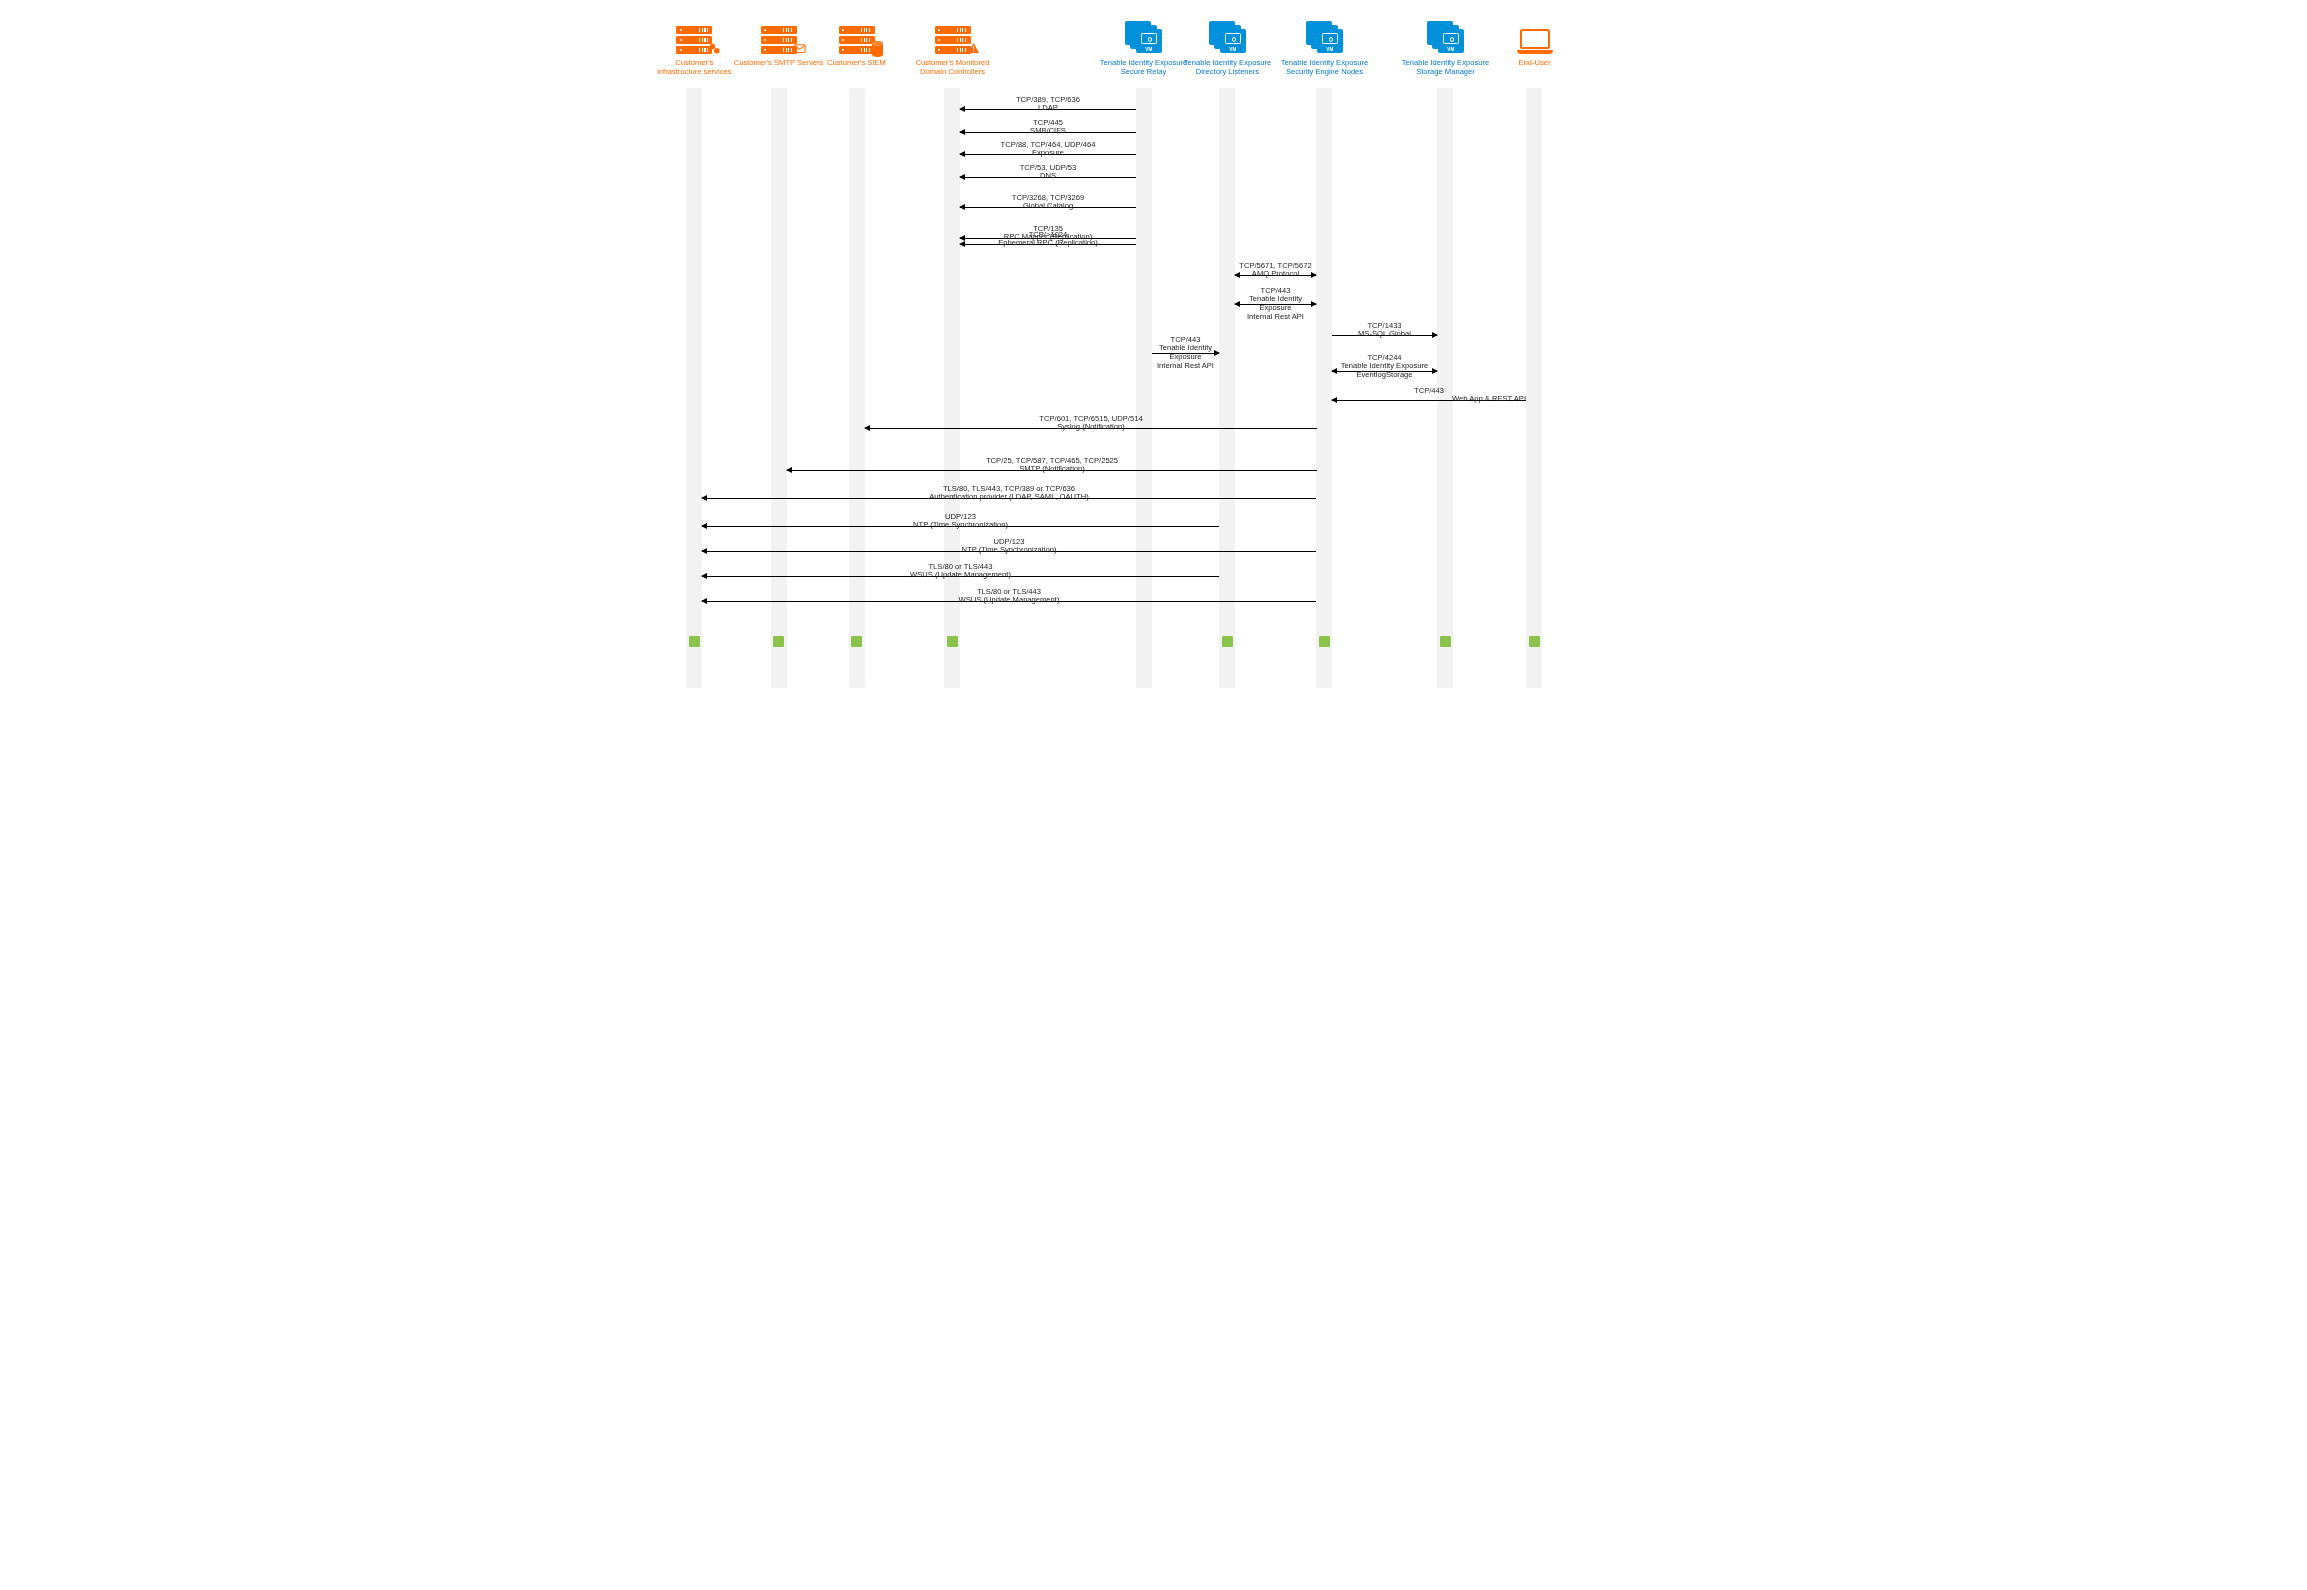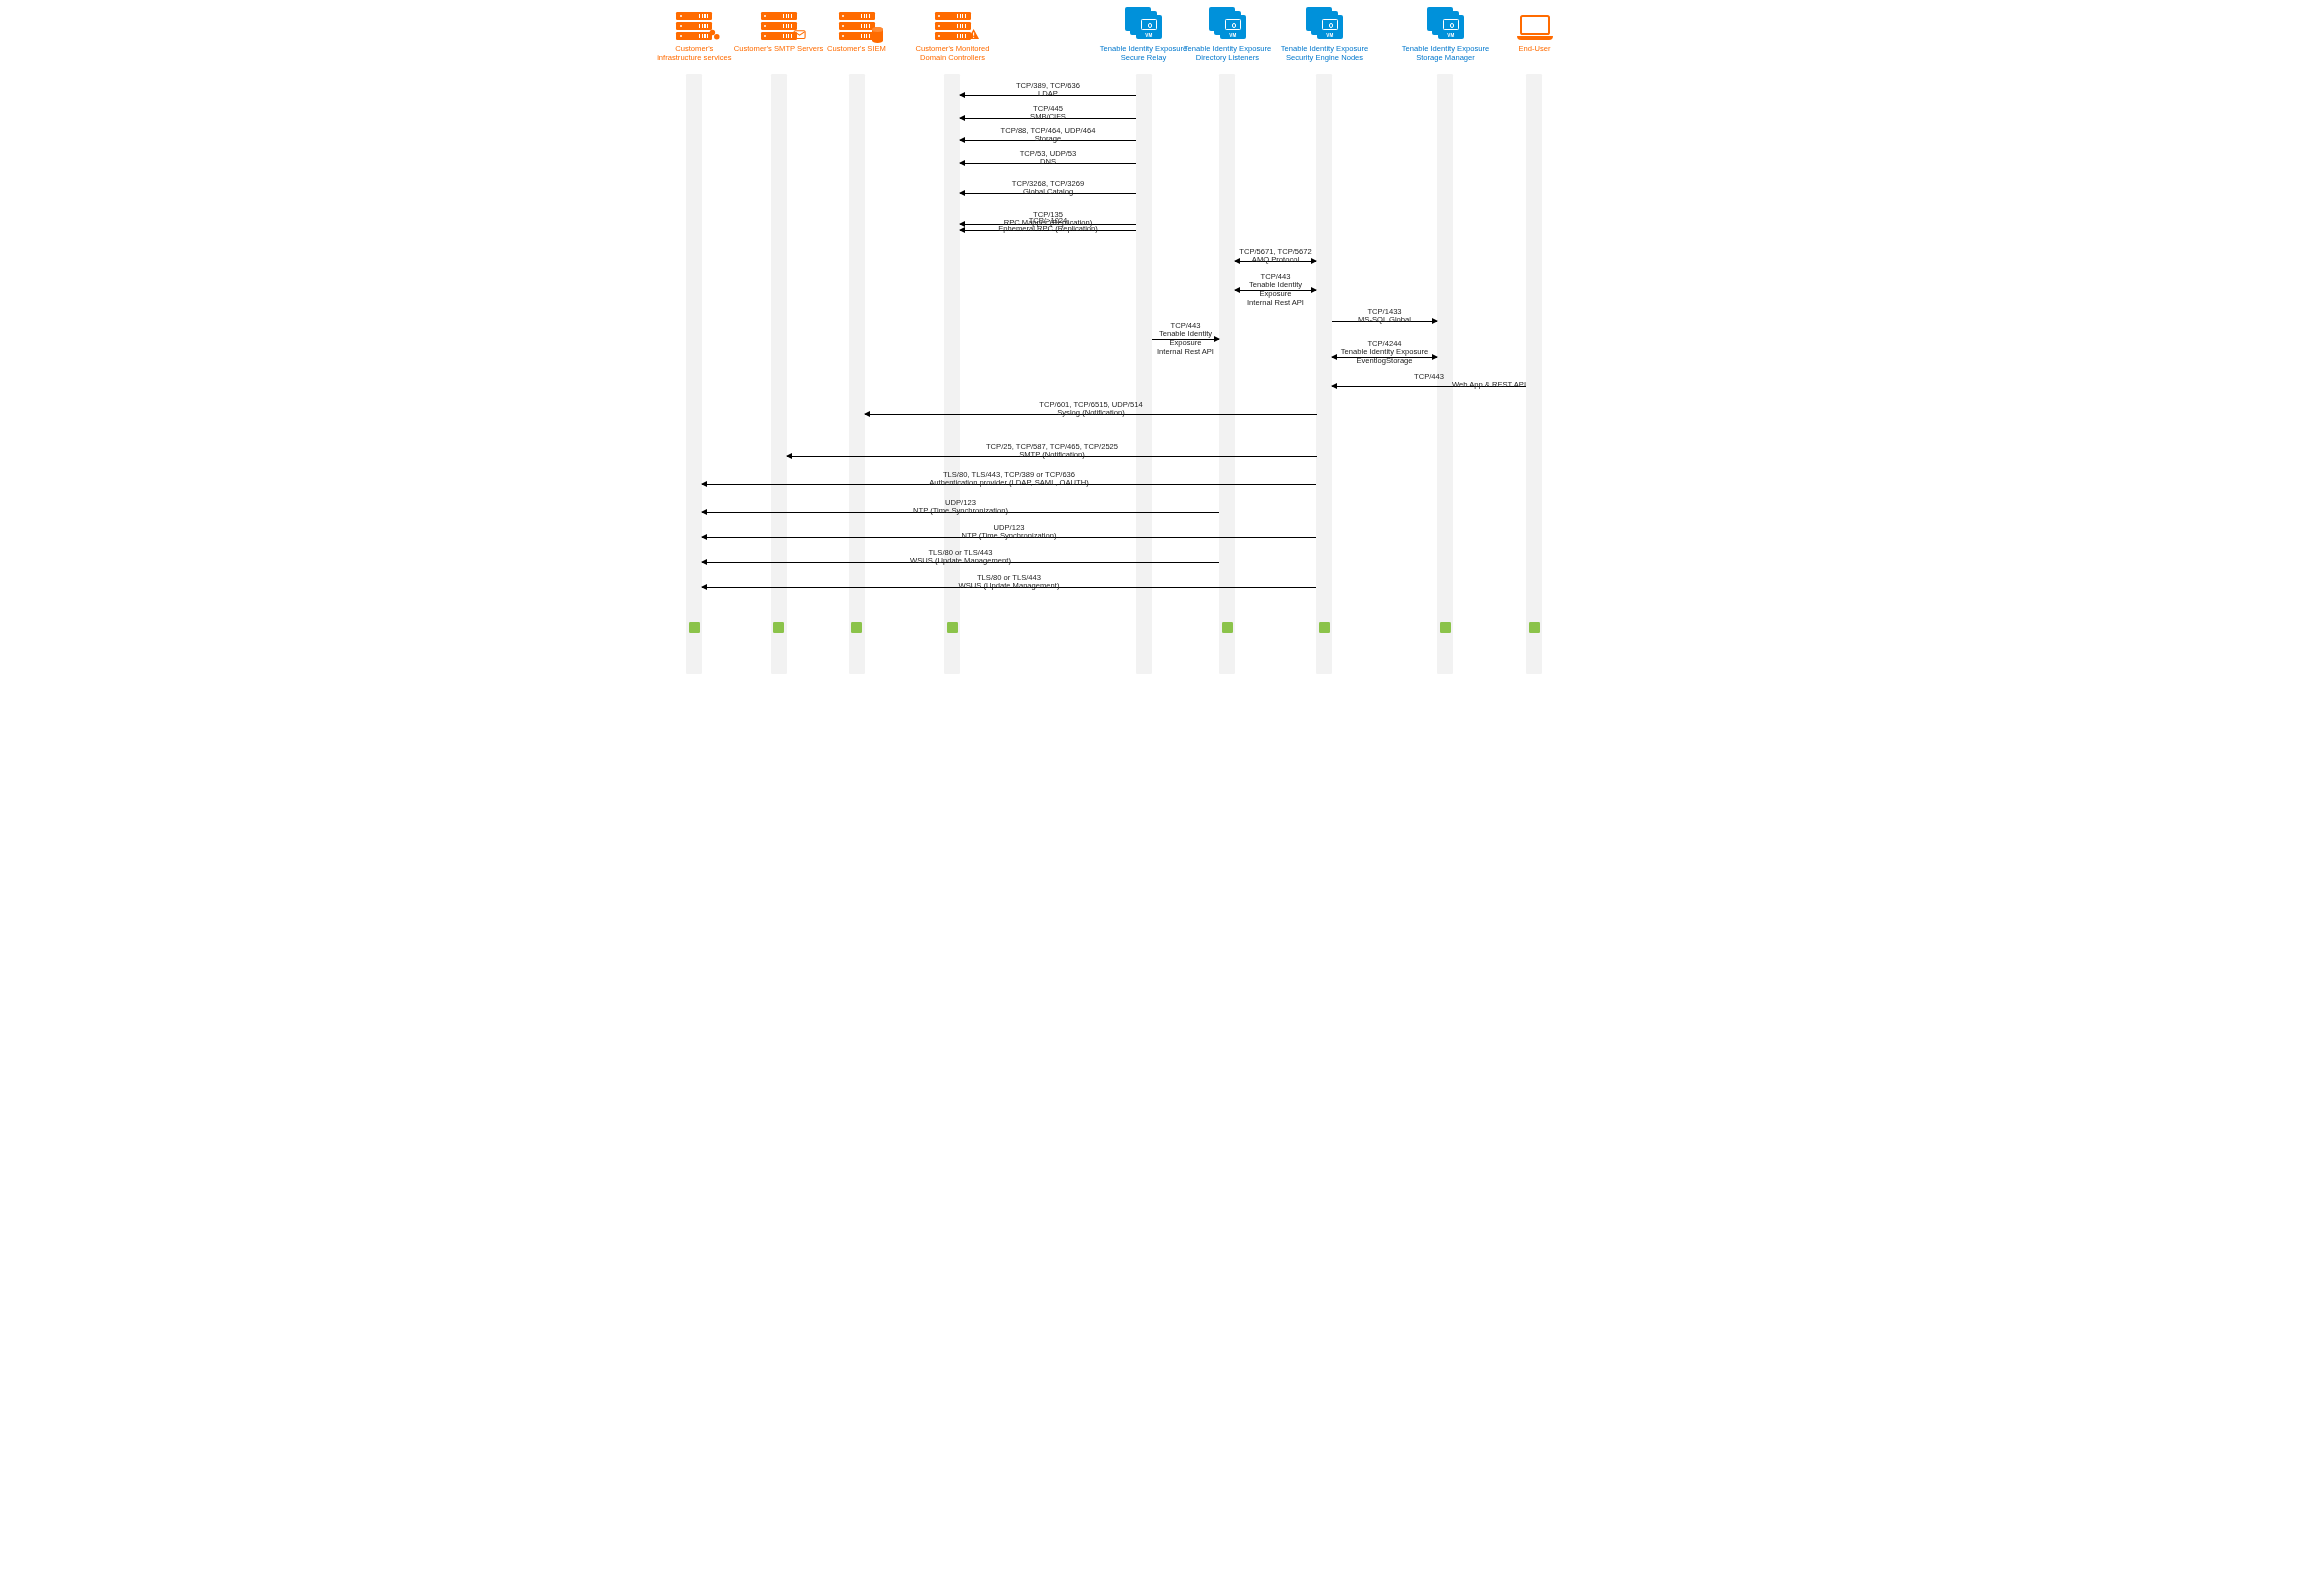--- a/index.html
+++ b/index.html
@@ -7,21 +7,21 @@
     margin: 0;
     font-family: -apple-system, "Segoe UI", Arial, sans-serif;
     background: #fff;
     font-size: 8px;
     color: #222;
   }
   .diagram {
     position: relative;
     width: 985px;
     height: 681px;
-    margin: 0 auto;
+    margin: 14px auto;
   }
   .participant-header {
     position: absolute;
     top: 0;
     width: 93px;
     text-align: center;
   }
   .participant-header .icon-area {
     height: 40px;
     display: flex;
@@ -312,21 +312,21 @@
       <div class="texts" style="top: -1.3px;">
         <div>TCP/445</div>
         <div style="white-space: pre-line;">SMB/CIFS</div>
       </div>
       <div class="head-left"></div>
     </div>
     <div class="msg" style="left: 299px; width: 176px; top: 128px;">
       <div class="arrow-line"></div>
       <div class="texts" style="top: -1.3px;">
         <div>TCP/88, TCP/464, UDP/464</div>
-        <div style="white-space: pre-line;">Storage</div>
+        <div style="white-space: pre-line;">Exposure</div>
       </div>
       <div class="head-left"></div>
     </div>
     <div class="msg" style="left: 299px; width: 176px; top: 151px;">
       <div class="arrow-line"></div>
       <div class="texts" style="top: -1.3px;">
         <div>TCP/53, UDP/53</div>
         <div style="white-space: pre-line;">DNS</div>
       </div>
       <div class="head-left"></div>

